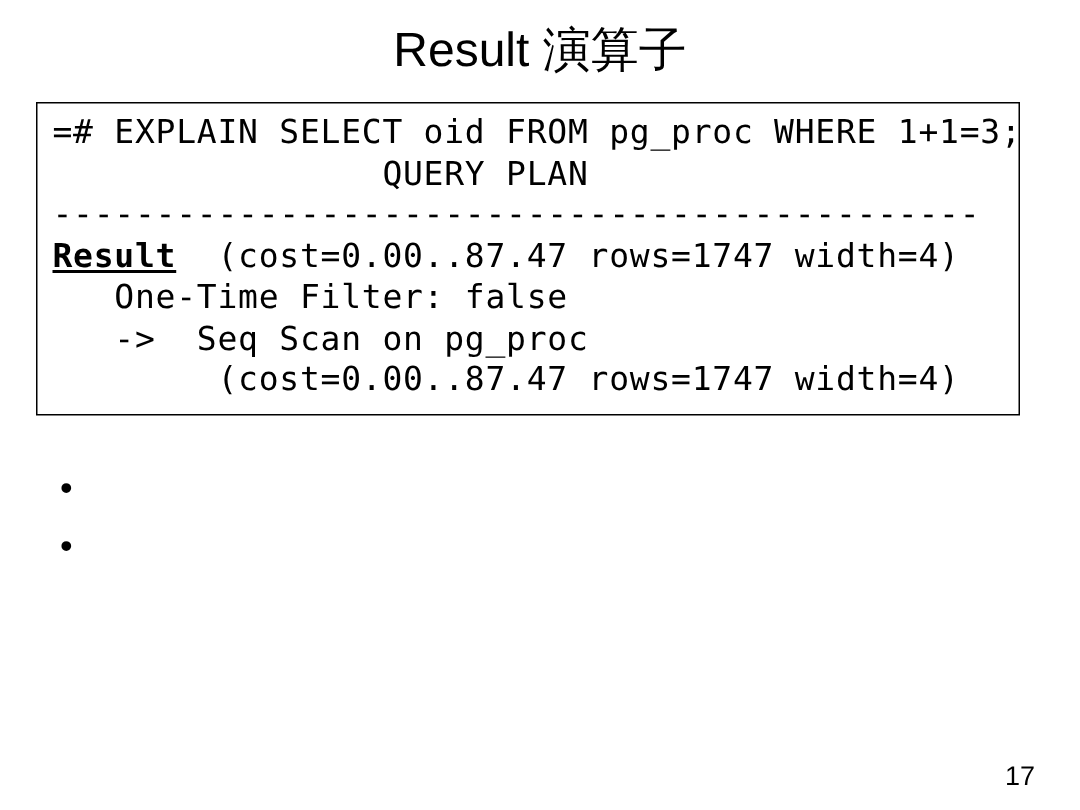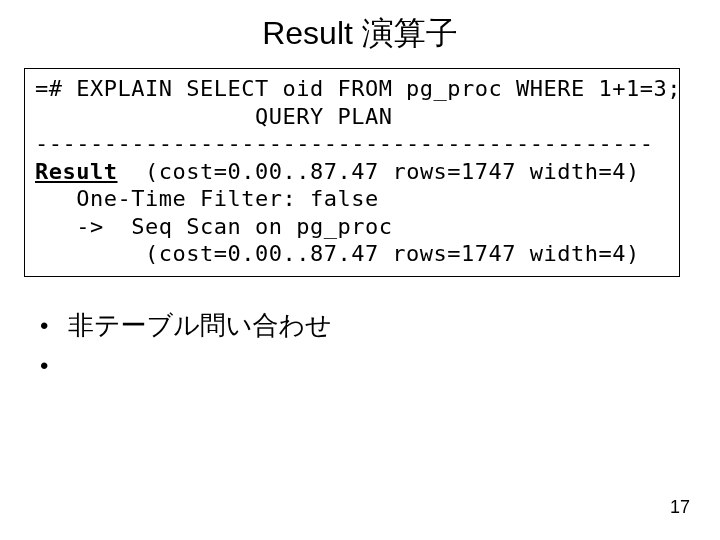--- a/index.html
+++ b/index.html
@@ -50,21 +50,21 @@
   .bullets .dot {
     width: 28px;
     flex: 0 0 28px;
     text-align: left;
     font-size: 24px;
     padding-top: 2px;
   }
   .pagenum {
     position: absolute;
     right: 30px;
-    bottom: 22px;
+    bottom: 12px;
     font-size: 18px;
   }
 </style>
 </head>
 <body>
 
 <div class="slide">
 
   <div class="title">Result 演算子</div>
 
@@ -72,21 +72,20 @@
 <span>                QUERY PLAN</span>
 <span>---------------------------------------------</span>
 <span class="hl">Result</span><span>  (cost=0.00..87.47 rows=1747 width=4)</span>
 <span>   One-Time Filter: false</span>
 <span>   -&gt;  Seq Scan on pg_proc</span>
 <span>        (cost=0.00..87.47 rows=1747 width=4)</span></div>
 
   <div class="bullets">
     <div class="row">
       <div class="dot">•</div>
-      <div>非テーブル問い合わせ</div>
     </div>
     <div class="row">
       <div class="dot">•</div>
     </div>
   </div>
 
   <div class="pagenum">17</div>
 
 </div>
 

